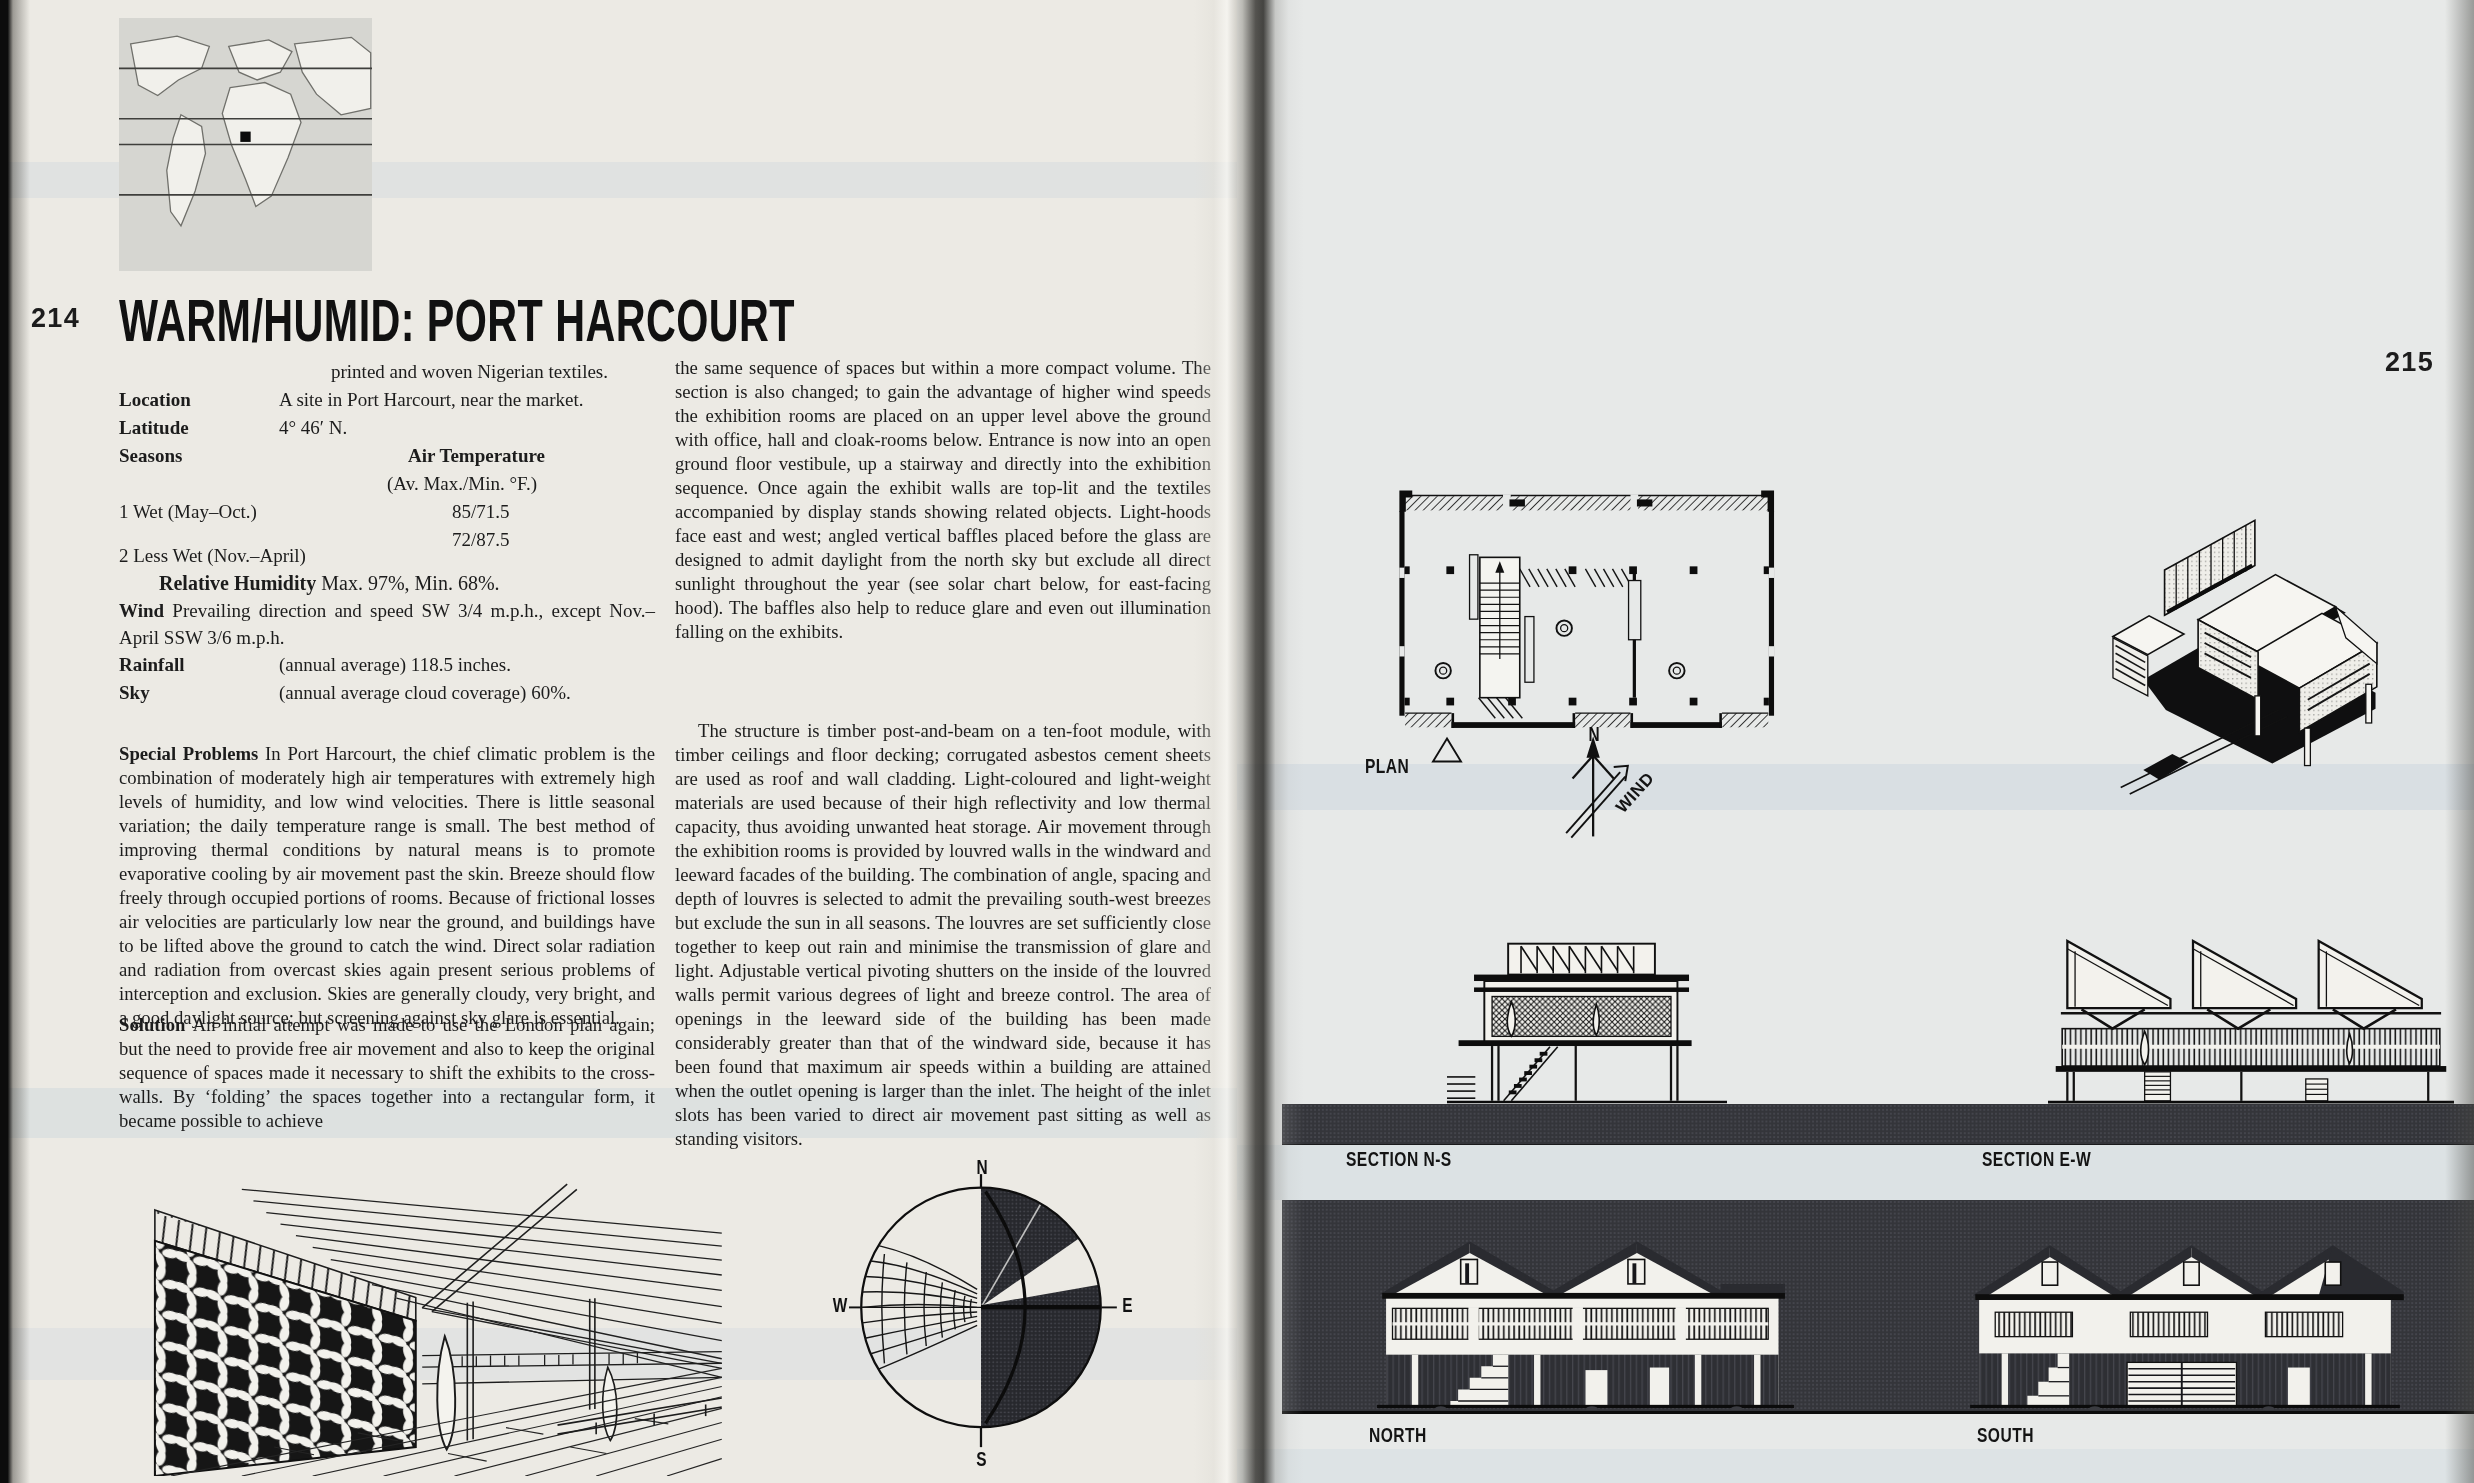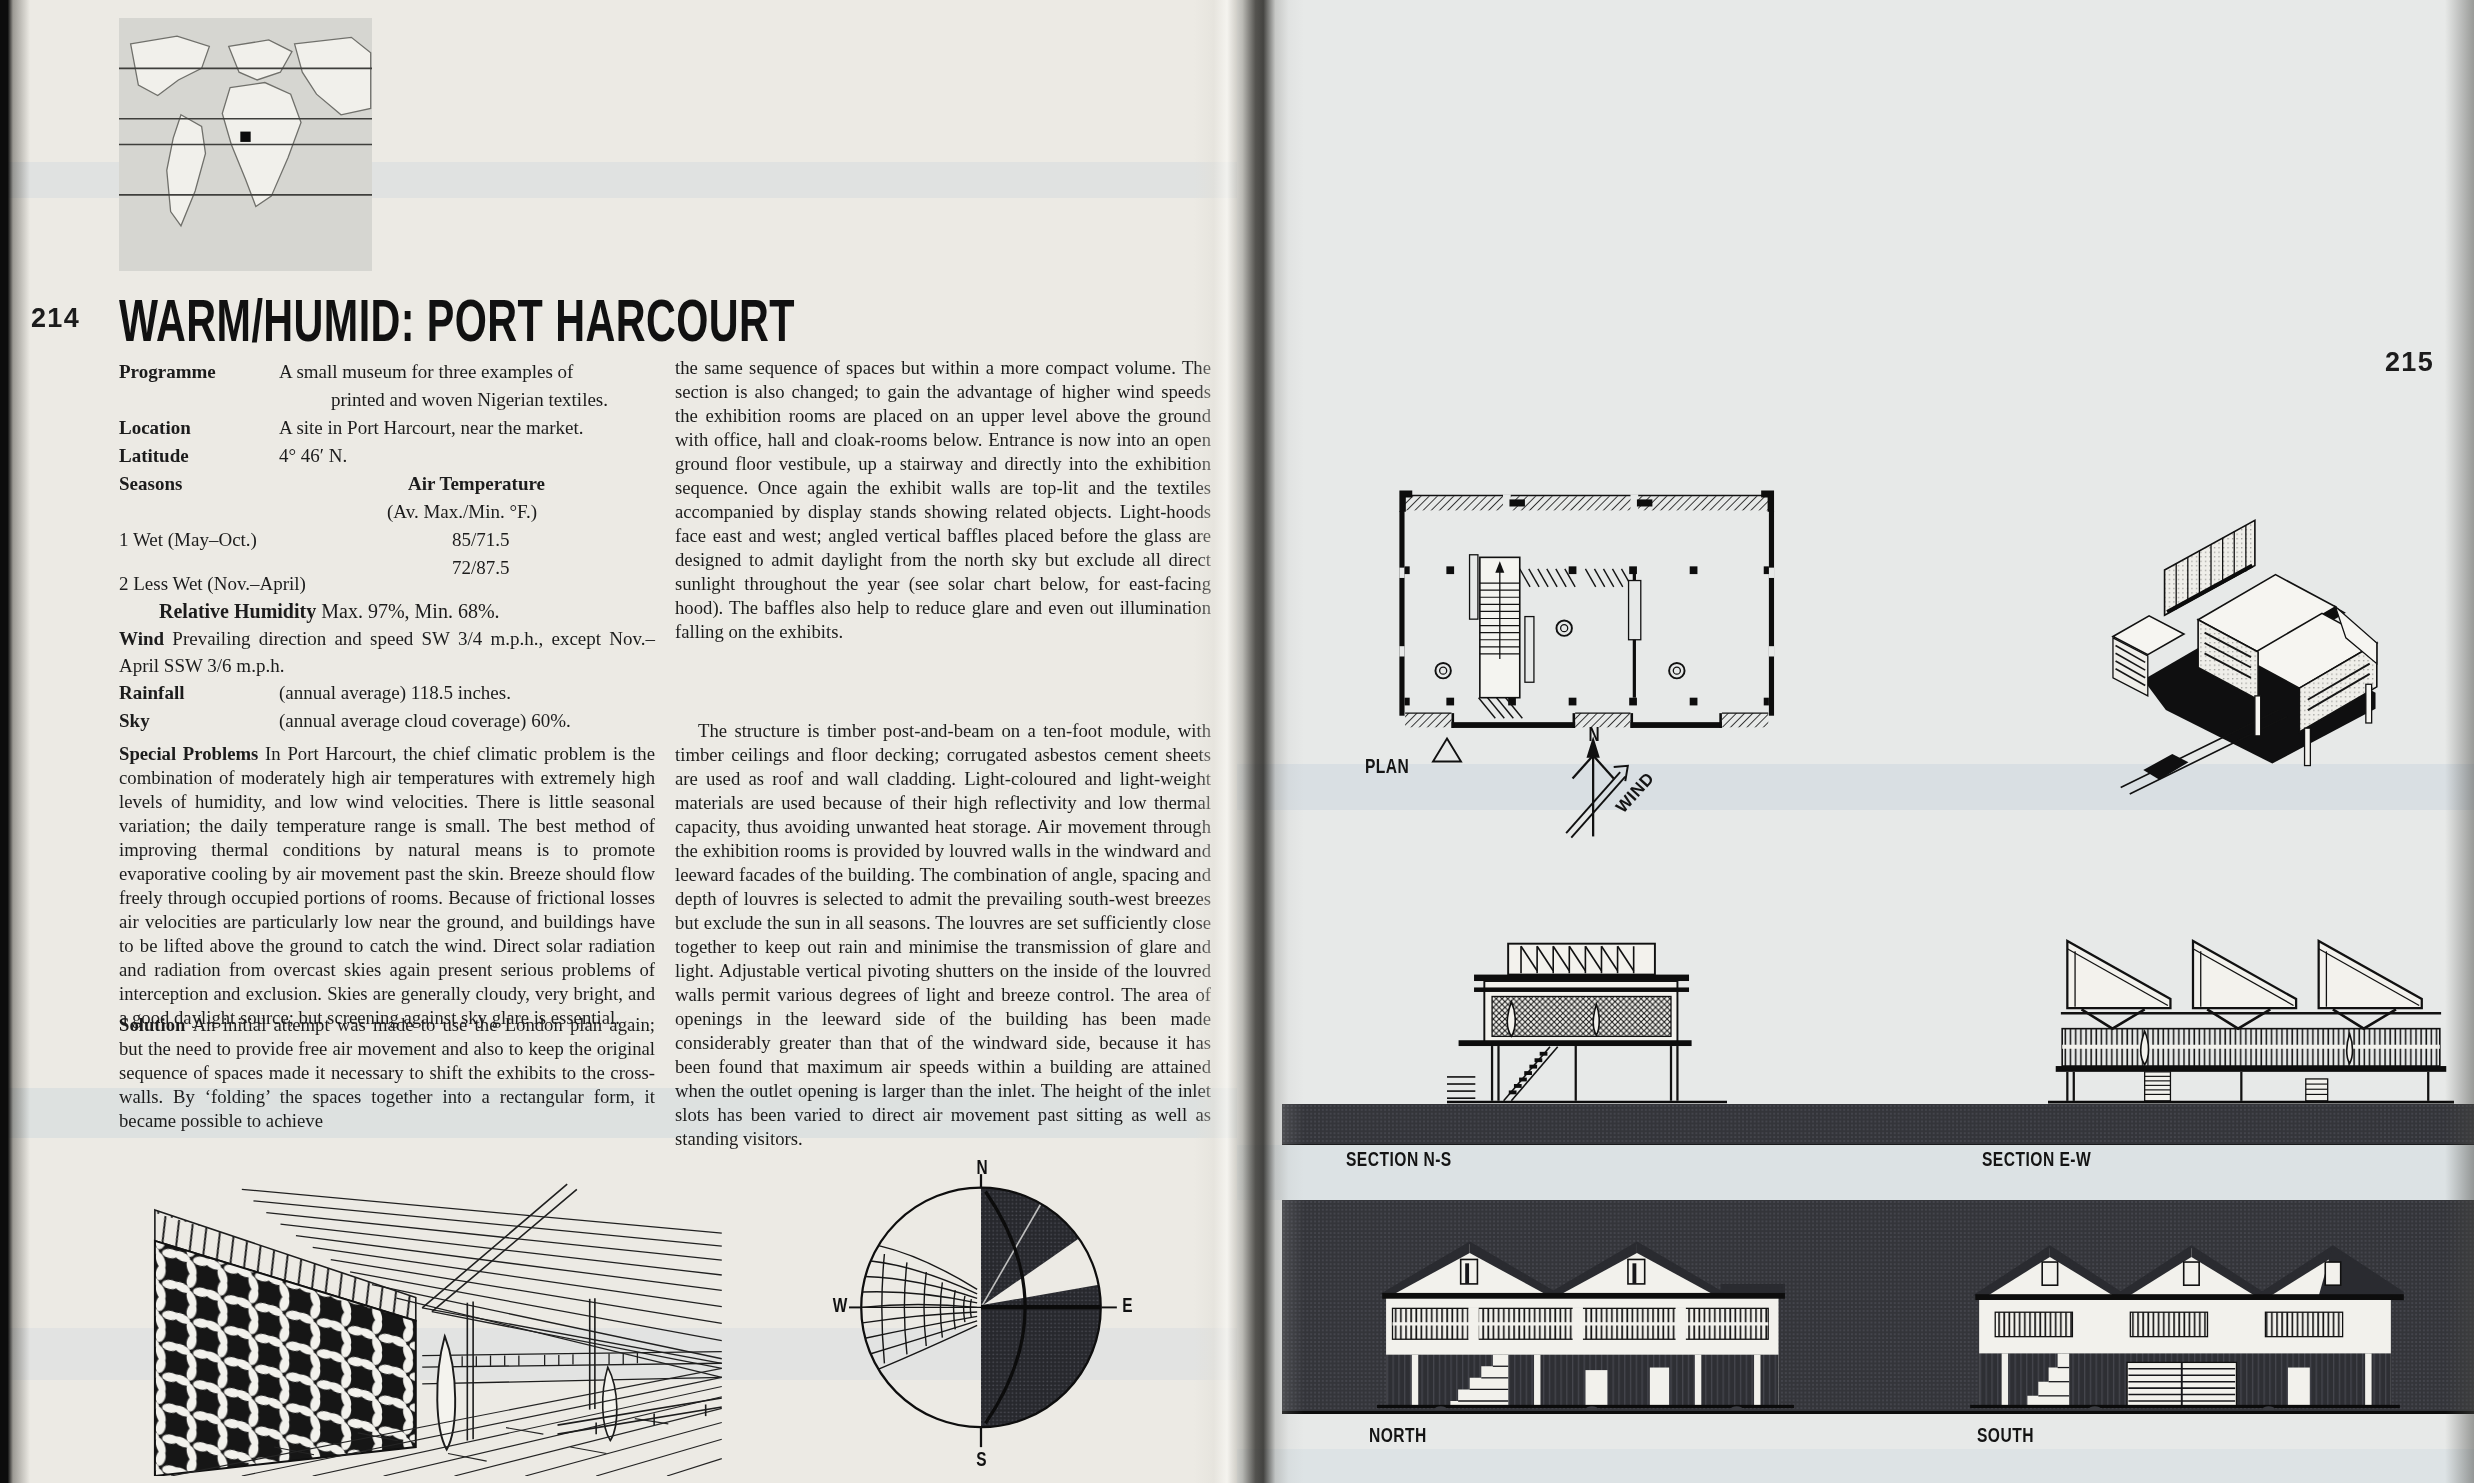--- a/index.html
+++ b/index.html
@@ -73,24 +73,20 @@
   </div>
 
   <div class="abs pagenum" style="left:31px;top:303px;">214</div>
 
   <div class="abs" style="left:119px;top:287px;">
     <div class="main-title">WARM/HUMID: PORT HARCOURT</div>
   </div>
 
   <div class="abs" style="left:119px;top:358px;width:536px;">
     <div class="spec-row">
-      <span class="spec-label">Programme</span>
-      <span class="spec-val">A small museum for three examples of</span>
-    </div>
-    <div class="spec-row">
       <span class="spec-label"></span>
       <span class="spec-val" style="padding-left:52px;">printed and woven Nigerian textiles.</span>
     </div>
     <div class="spec-row">
       <span class="spec-label">Location</span>
       <span class="spec-val">A site in Port Harcourt, near the market.</span>
     </div>
     <div class="spec-row">
       <span class="spec-label">Latitude</span>
       <span class="spec-val">4° 46′ N.</span>

